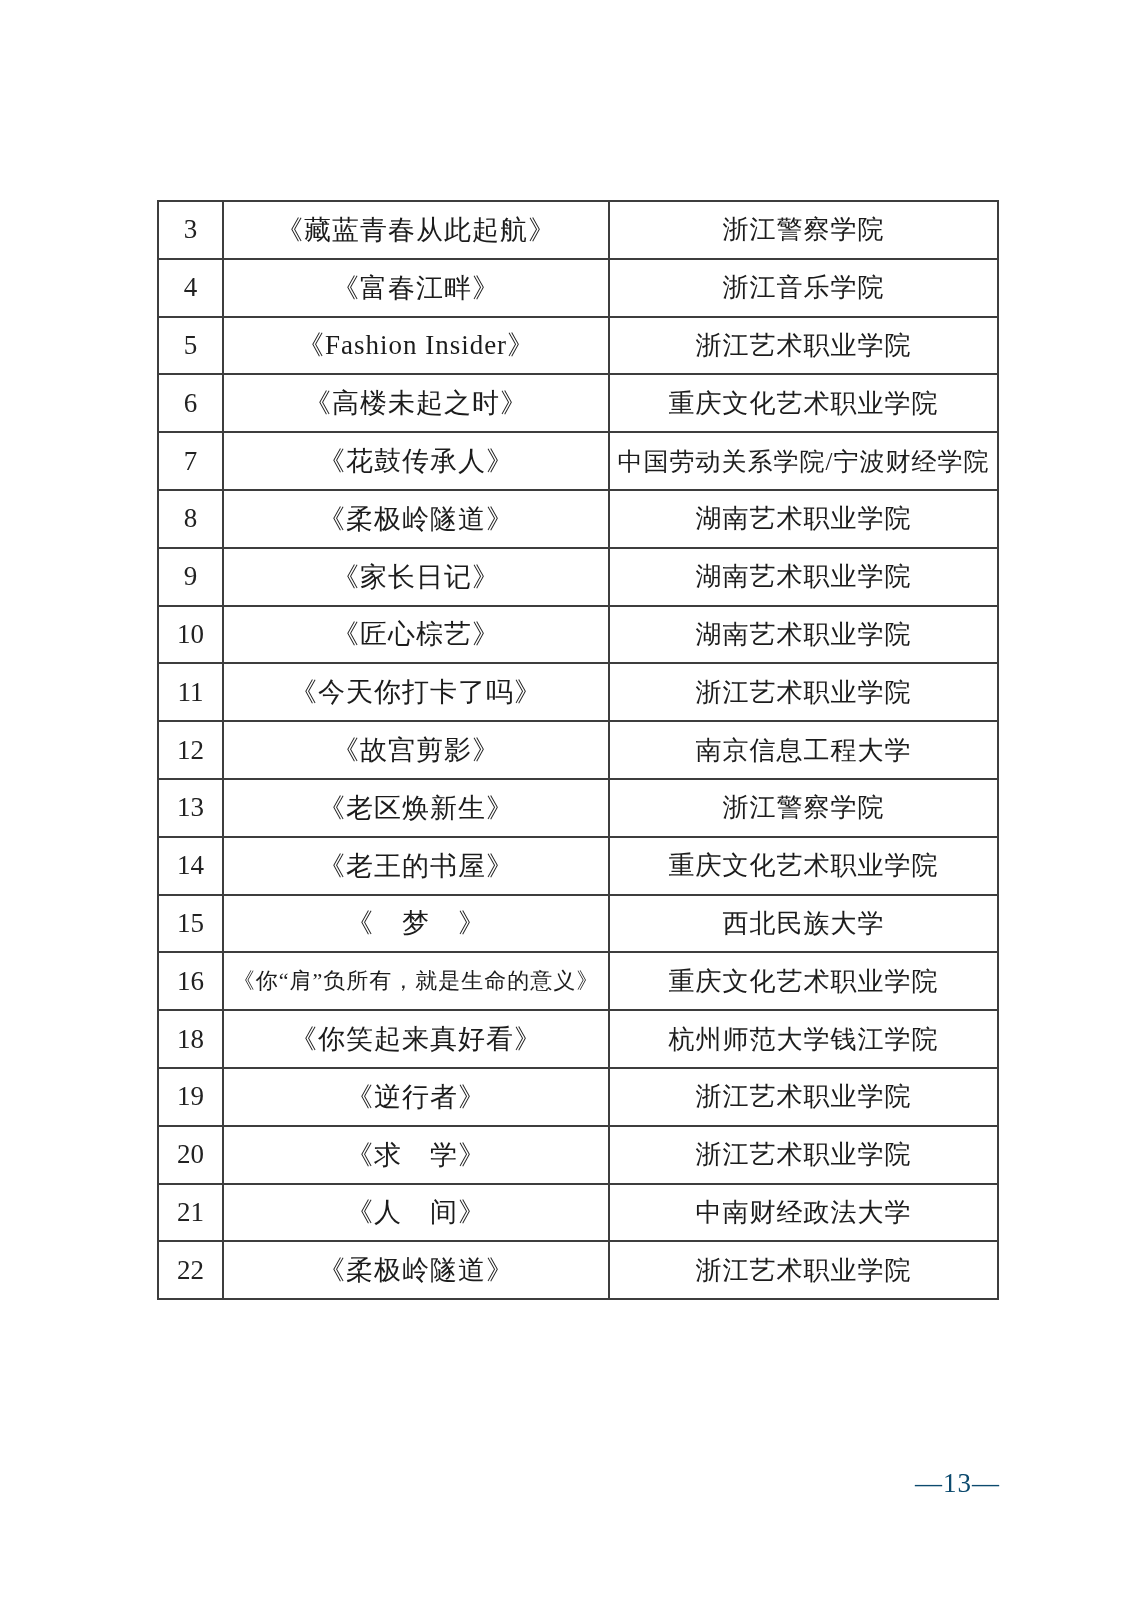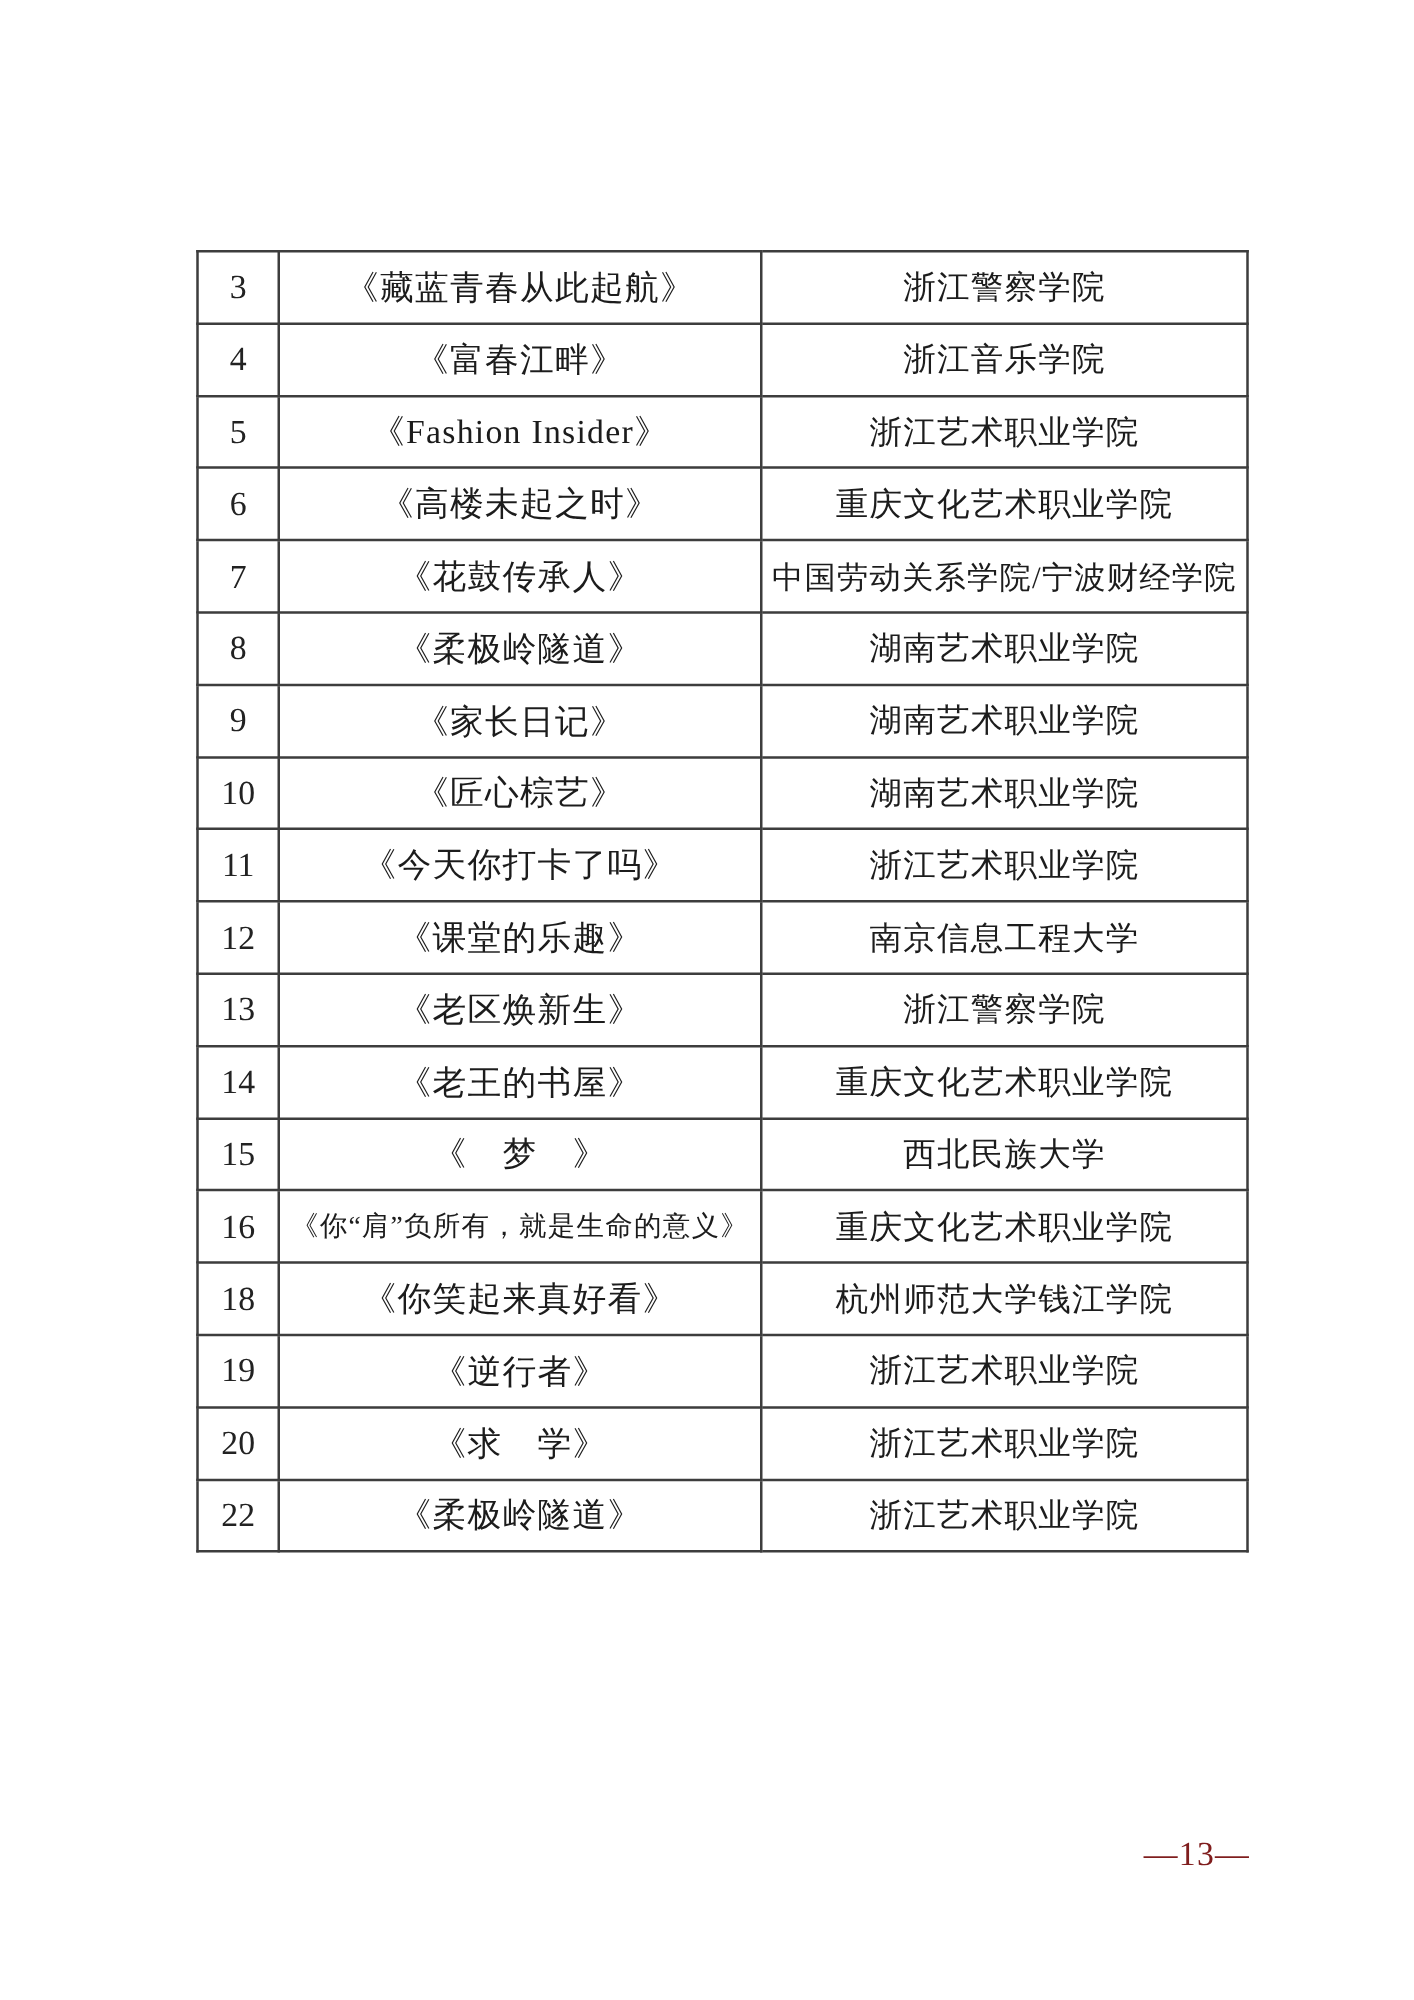--- a/index.html
+++ b/index.html
@@ -44,21 +44,21 @@
   td.col-org {
     font-size: 26px;
     white-space: nowrap;
     letter-spacing: 1px;
   }
   .page-footer {
     position: absolute;
     top: 1468px;
     right: 131px;
     font-size: 27px;
-    color: #7f1d1d;
+    color: #0c4a6e;
     letter-spacing: 1px;
   }
 </style>
 </head>
 <body>
 
 <div class="page">
 
   <table class="award-table">
     <colgroup>
@@ -116,21 +116,21 @@
   </tr>
 
   <tr>
     <td class="col-num">11</td>
     <td class="col-title">《今天你打卡了吗》</td>
     <td class="col-org">浙江艺术职业学院</td>
   </tr>
 
   <tr>
     <td class="col-num">12</td>
-    <td class="col-title">《课堂的乐趣》</td>
+    <td class="col-title">《故宫剪影》</td>
     <td class="col-org">南京信息工程大学</td>
   </tr>
 
   <tr>
     <td class="col-num">13</td>
     <td class="col-title">《老区焕新生》</td>
     <td class="col-org">浙江警察学院</td>
   </tr>
 
   <tr>
@@ -163,20 +163,25 @@
     <td class="col-title">《逆行者》</td>
     <td class="col-org">浙江艺术职业学院</td>
   </tr>
 
   <tr>
     <td class="col-num">20</td>
     <td class="col-title">《求　学》</td>
     <td class="col-org">浙江艺术职业学院</td>
   </tr>
 
+  <tr>
+    <td class="col-num">21</td>
+    <td class="col-title">《人　间》</td>
+    <td class="col-org">中南财经政法大学</td>
+  </tr>
 
   <tr>
     <td class="col-num">22</td>
     <td class="col-title">《柔极岭隧道》</td>
     <td class="col-org">浙江艺术职业学院</td>
   </tr>
 </tbody>
   </table>
 
   <div class="page-footer">—13—</div>

